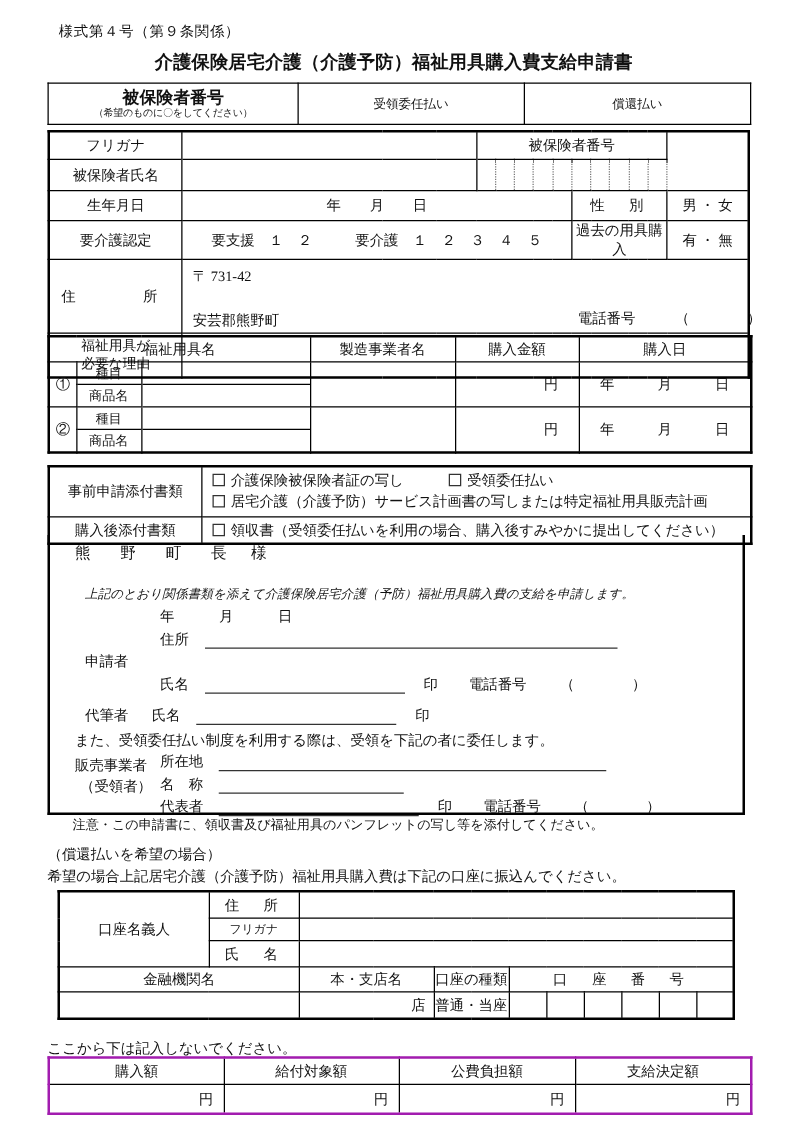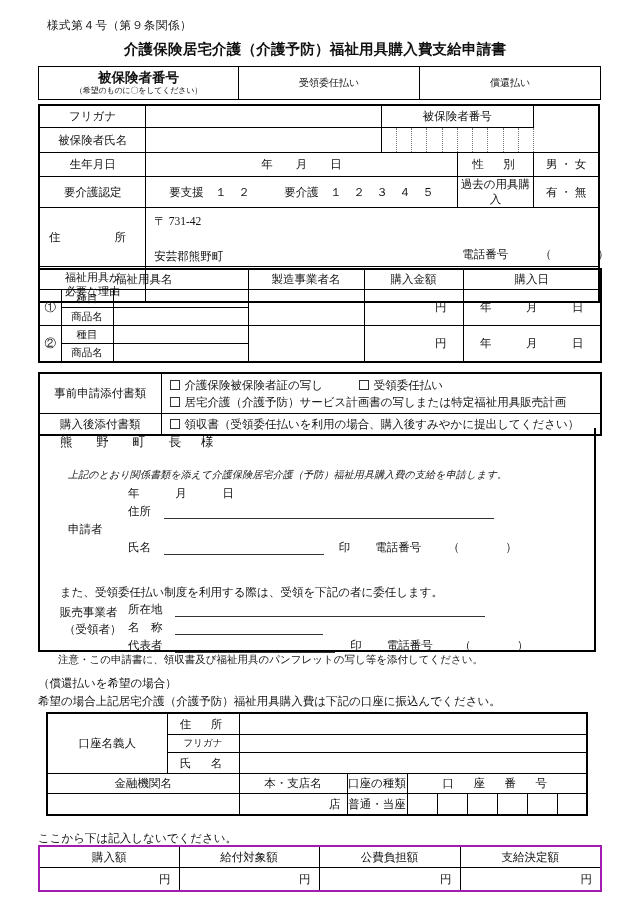--- a/index.html
+++ b/index.html
@@ -266,20 +266,26 @@
     <div class="row-lab" style="left:28px;top:94px">申請者</div>
 
     <div class="row-lab" style="left:88px;top:112px;white-space:nowrap">
       <span>氏名</span>
       <span class="ul" style="width:160px;margin-left:10px"></span>
       <span style="margin-left:12px">印</span>
       <span style="margin-left:22px">電話番号</span>
       <span style="margin-left:24px">（　　　　）</span>
     </div>
 
+    <div class="row-lab" style="left:28px;top:137px;white-space:nowrap">
+      <span>代筆者</span>
+      <span style="margin-left:16px">氏名</span>
+      <span class="ul" style="width:160px;margin-left:10px"></span>
+      <span style="margin-left:12px">印</span>
+    </div>
 
     <div class="row-lab" style="left:20px;top:157px">また、受領委任払い制度を利用する際は、受領を下記の者に委任します。</div>
 
     <div class="row-lab" style="left:20px;top:177px">販売事業者</div>
     <div class="row-lab" style="left:24px;top:194px">（受領者）</div>
 
     <div class="row-lab" style="left:88px;top:174px;white-space:nowrap">
       <span>所在地</span>
       <span class="ul" style="width:310px;margin-left:10px"></span>
     </div>

